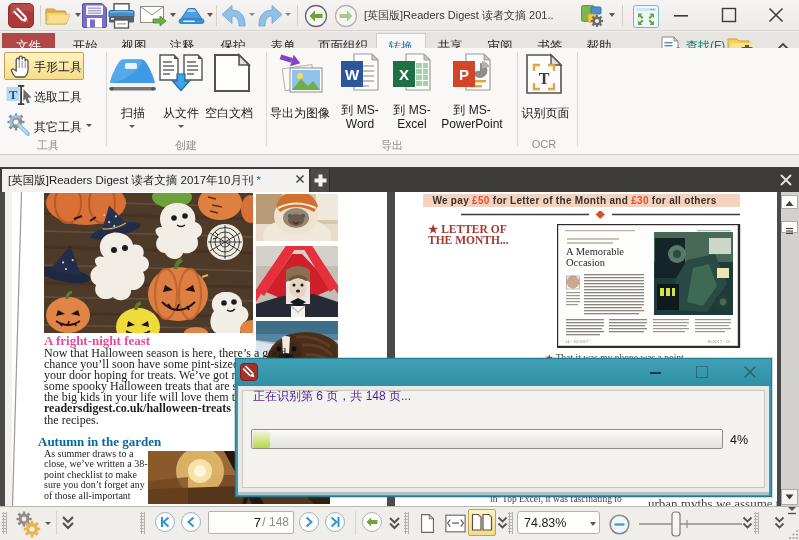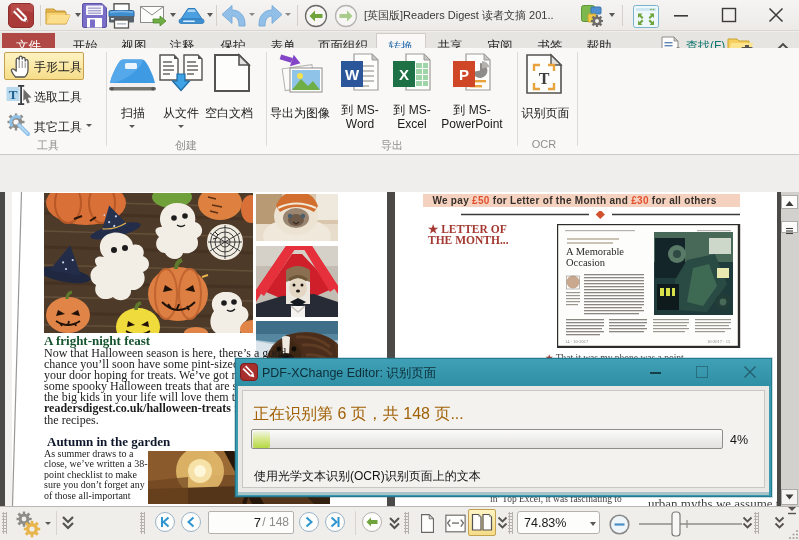--- a/index.html
+++ b/index.html
@@ -342,20 +342,35 @@
         <path d="M23 12 L29 12 L29 18"></path>
         <path d="M9 30 L9 36 L15 36"></path>
         <path d="M29 30 L29 36 L23 36"></path>
       </g>
       <text x="19" y="31" font-size="16" fill="#3f3d3a" text-anchor="middle" font-weight="bold" font-family="Liberation Serif,serif">T</text>
     </svg>
     <div class="smalltxt abs" style="left:518px;top:57px;width:55px;text-align:center">识别页面</div>
     <div class="glabel" style="left:516px;width:56px">OCR</div>
     <div class="rsep" style="left:577px"></div>
   </div>
+  <div id="doctabs">
+    <div id="dtab">[英国版]Readers Digest 读者文摘 2017年10月刊 <span style="color:#2a6dad">*</span>
+      <svg class="abs" style="left:293px;top:5px" width="10" height="10" viewBox="0 0 10 10">
+          <path d="M1.5 1.5 L8.5 8.5 M8.5 1.5 L1.5 8.5" stroke="#3c3a38" stroke-width="1.4"></path>
+        </svg>
+    </div>
+    <div class="abs" style="left:311px;top:2px;width:19px;height:23px;background:#4d4b49;border-right:1px solid #2e2c2a">
+      <svg class="abs" style="left:3px;top:5px" width="13" height="13" viewBox="0 0 13 13">
+          <path d="M4.5 0.5 h4 v4 h4 v4 h-4 v4 h-4 v-4 h-4 v-4 h4 z" fill="#f2f1ef"></path>
+        </svg>
+    </div>
+    <svg class="abs" style="left:779px;top:6px" width="14" height="14" viewBox="0 0 14 14">
+        <path d="M2 2 L12 12 M12 2 L2 12" stroke="#e8e6e4" stroke-width="1.8"></path>
+      </svg>
+  </div>
   <div id="docarea">
     <div id="lpage">
       <svg class="abs" style="left:0;top:0" width="30" height="314">
           <line x1="16.5" y1="0" x2="7.5" y2="314" stroke="#9a9896" stroke-width="1.2"></line>
           <rect x="0" y="0" width="7" height="314" fill="#f2f1ef"></rect>
         </svg>
       <svg class="abs" style="left:39px;top:1px" width="209" height="140" viewBox="0 0 209 140">
         <rect width="209" height="140" fill="#4e3a28"></rect>
         <g stroke="#453222" stroke-width="3">
             <line x1="0" y1="20" x2="209" y2="26"></line>
@@ -493,31 +508,31 @@
         <ellipse cx="30" cy="36" rx="15" ry="16" fill="#3e2614"></ellipse>
         <path d="M26 16 Q30 14 34 16 L33 34 L27 34 Z" fill="#efe9e0"></path>
         <circle cx="23" cy="28" r="2.4" fill="#100c08"></circle>
           <circle cx="38" cy="28" r="2.4" fill="#100c08"></circle>
         <ellipse cx="30" cy="40" rx="9" ry="8" fill="#241610"></ellipse>
         <ellipse cx="30" cy="38" rx="4" ry="3" fill="#0c0805"></ellipse>
         <path d="M24 52 Q30 56 37 52 L36 62 Q30 65 25 62 Z" fill="#e8e2d8"></path>
         <rect x="24" y="62" width="5" height="9" fill="#e8e2d8"></rect>
           <rect x="33" y="62" width="5" height="9" fill="#e8e2d8"></rect>
       </svg>
-      <div class="serif abs" style="left:39px;top:141px;font-size:13px;font-weight:bold;color:#14532d">A fright-night feast</div>
+      <div class="serif abs" style="left:39px;top:141px;font-size:13px;font-weight:bold;color:#ec4899">A fright-night feast</div>
       <div class="serif abs" style="left:39px;top:156px;font-size:12px;line-height:11.1px;color:#1c1c1c;white-space:nowrap">
         Now that Halloween season is here, there’s a good<br>
         chance you’ll soon have some pint-sized visitors at<br>
         your door hoping for treats. We’ve got recipes for<br>
         some spooky Halloween treats that are so delicious<br>
         the big kids in your life will love them too...Visit<br>
         <b>readersdigest.co.uk/halloween-treats</b> for all<br>
         the recipes.
       </div>
-      <div class="serif abs" style="left:42px;top:242px;font-size:13px;font-weight:bold;color:#0f172a">Autumn in the garden</div>
+      <div class="serif abs" style="left:33px;top:242px;font-size:13px;font-weight:bold;color:#0369a1">Autumn in the garden</div>
       <div class="serif abs" style="left:39px;top:257px;font-size:10px;line-height:10.4px;color:#1c1c1c;white-space:nowrap">
         As summer draws to a<br>
         close, we’ve written a 38-<br>
         point checklist to make<br>
         sure you don’t forget any<br>
         of those all-important
       </div>
       <svg class="abs" style="left:143px;top:259px" width="182" height="53" viewBox="0 0 182 53">
         <rect width="182" height="53" fill="#7a4e26"></rect>
         <rect width="182" height="24" fill="#9c6a34"></rect>
@@ -658,40 +673,38 @@
   <div id="dlg">
     <div id="dlgtitle">
       <svg class="abs" style="left:4px;top:4px" width="18" height="18" viewBox="0 0 18 18">
         <rect x="0.5" y="0.5" width="17" height="17" rx="3.5" fill="#a92f2d" stroke="#7c1f1e"></rect>
         <g transform="translate(9,9) rotate(-45)">
           <rect x="-2.6" y="-6.5" width="5.2" height="10" fill="#fff"></rect>
           <rect x="-0.9" y="-6.5" width="1.8" height="10" fill="#a92f2d"></rect>
           <path d="M-2.6 3.5 L0 7.5 L2.6 3.5 Z" fill="#fff"></path>
         </g>
       </svg>
-      <div class="abs" style="left:26px;top:6px;font-size:12.5px;color:#0e2e38">PDF-XChange Editor: 识别页面</div>
       <svg class="abs" style="left:414px;top:13px" width="14" height="3" viewBox="0 0 14 3">
           <rect width="11" height="2" fill="#173f4a"></rect>
         </svg>
       <svg class="abs" style="left:460px;top:7px" width="12" height="12" viewBox="0 0 12 12">
           <rect x="0.5" y="0.5" width="11" height="11" fill="none" stroke="#1d4c58" stroke-width="1" opacity="0.55"></rect>
         </svg>
       <svg class="abs" style="left:507px;top:6px" width="14" height="14" viewBox="0 0 14 14">
           <path d="M1.5 1.5 L12.5 12.5 M12.5 1.5 L1.5 12.5" stroke="#1d4c58" stroke-width="1.4" opacity="0.75"></path>
         </svg>
     </div>
     <div class="abs" style="left:2px;right:2px;bottom:1px;height:3px;background:#a8c3ca"></div>
     <div id="dlgbody">
       <div id="dlgpanel"></div>
-      <div class="abs" style="left:15px;top:18px;font-size:16px;color:#a16207">正在识别第 6 页，共 148 页...</div>
+      <div class="abs" style="left:15px;top:2px;font-size:12px;color:#4c1d95">正在识别第 6 页，共 148 页...</div>
       <div class="abs" style="left:13px;top:43px;width:472px;height:20px;background:linear-gradient(#fbfbfa,#e2e1df);border:1px solid #908e8b;border-radius:2px">
         <div class="abs" style="left:0.5px;top:0.5px;width:17px;height:17px;background:linear-gradient(#f0f5e3,#d8e890 45%,#b5d844);border-radius:2px"></div>
       </div>
       <div class="abs" style="left:492px;top:47px;font-size:12.5px;color:#141414">4%</div>
-      <div class="abs" style="left:16px;top:82px;font-size:12px;color:#141414">使用光学文本识别(OCR)识别页面上的文本</div>
     </div>
   </div>
   <div id="statusbar">
     <div class="grip" style="left:2px"></div>
     <svg class="abs" style="left:12px;top:3px" width="30" height="28" viewBox="0 0 30 28">
       <g fill="#8e8c88">
           <circle cx="12" cy="9" r="5.4"></circle>
           <circle cx="12" cy="9" r="2.4" fill="#f0eeeb"></circle>
       <rect x="10.8" y="1.5" width="2.4" height="3.2"></rect>
           <rect x="10.8" y="13.5" width="2.4" height="3.2"></rect>

